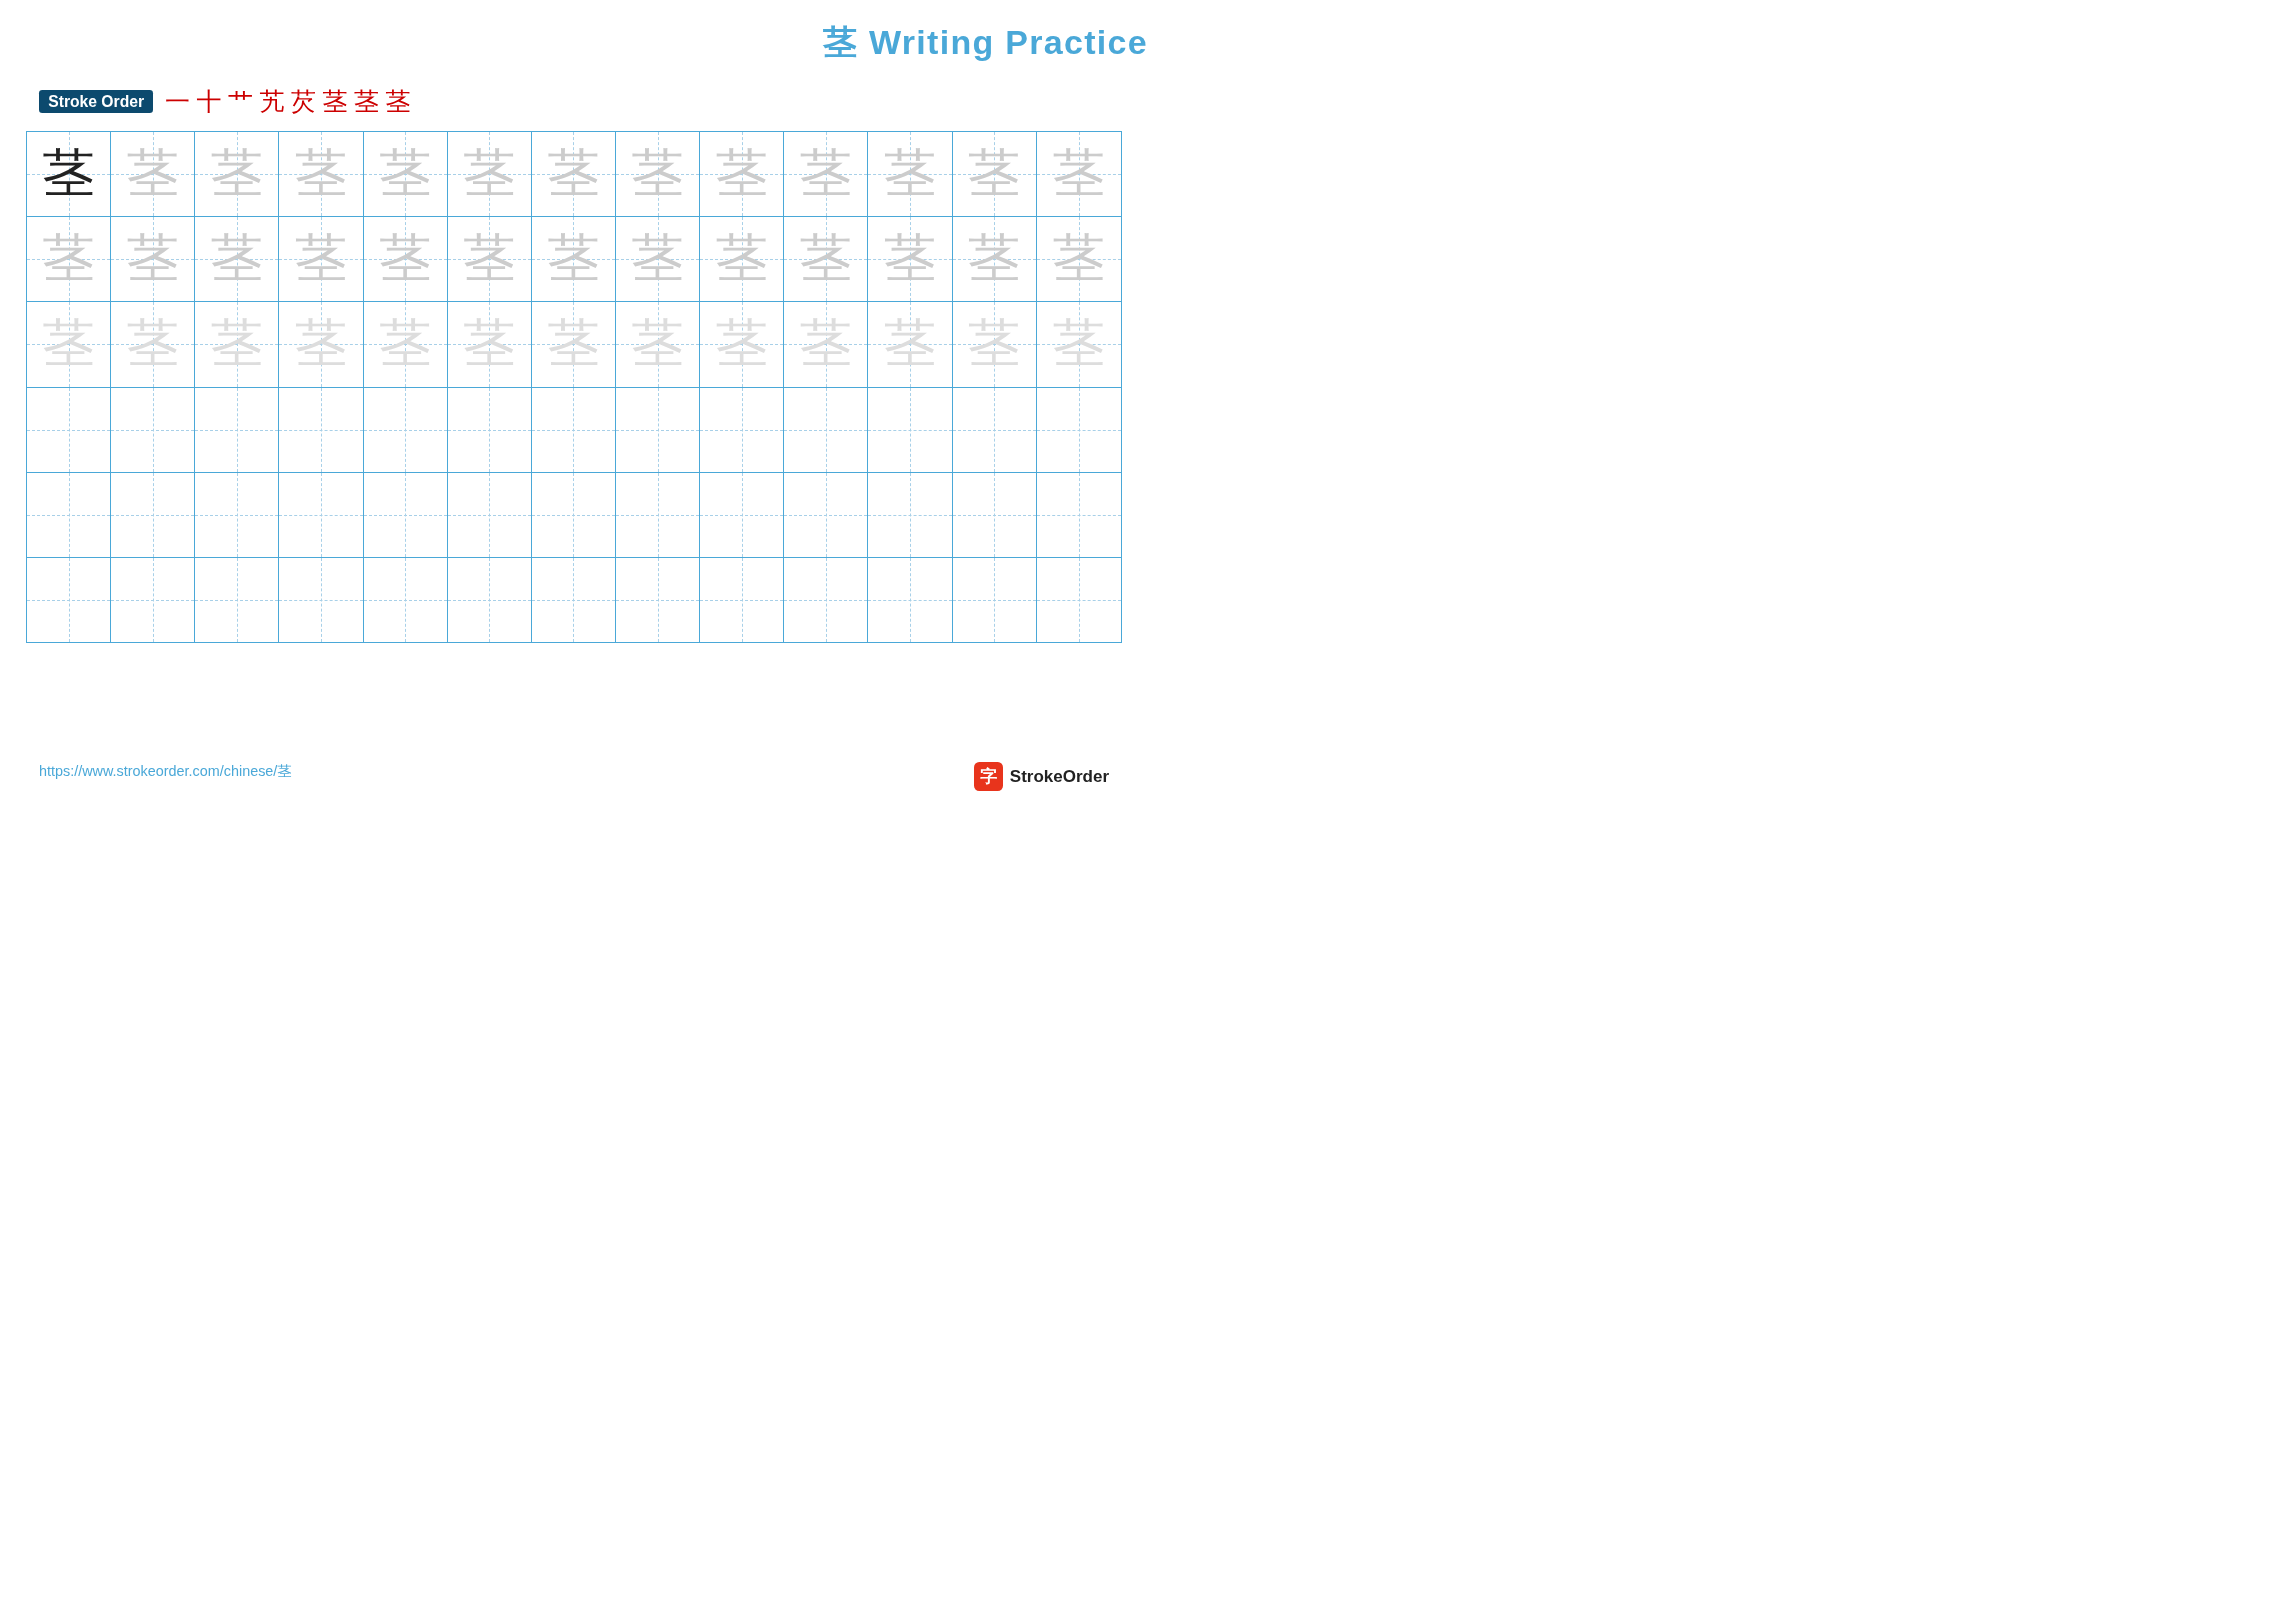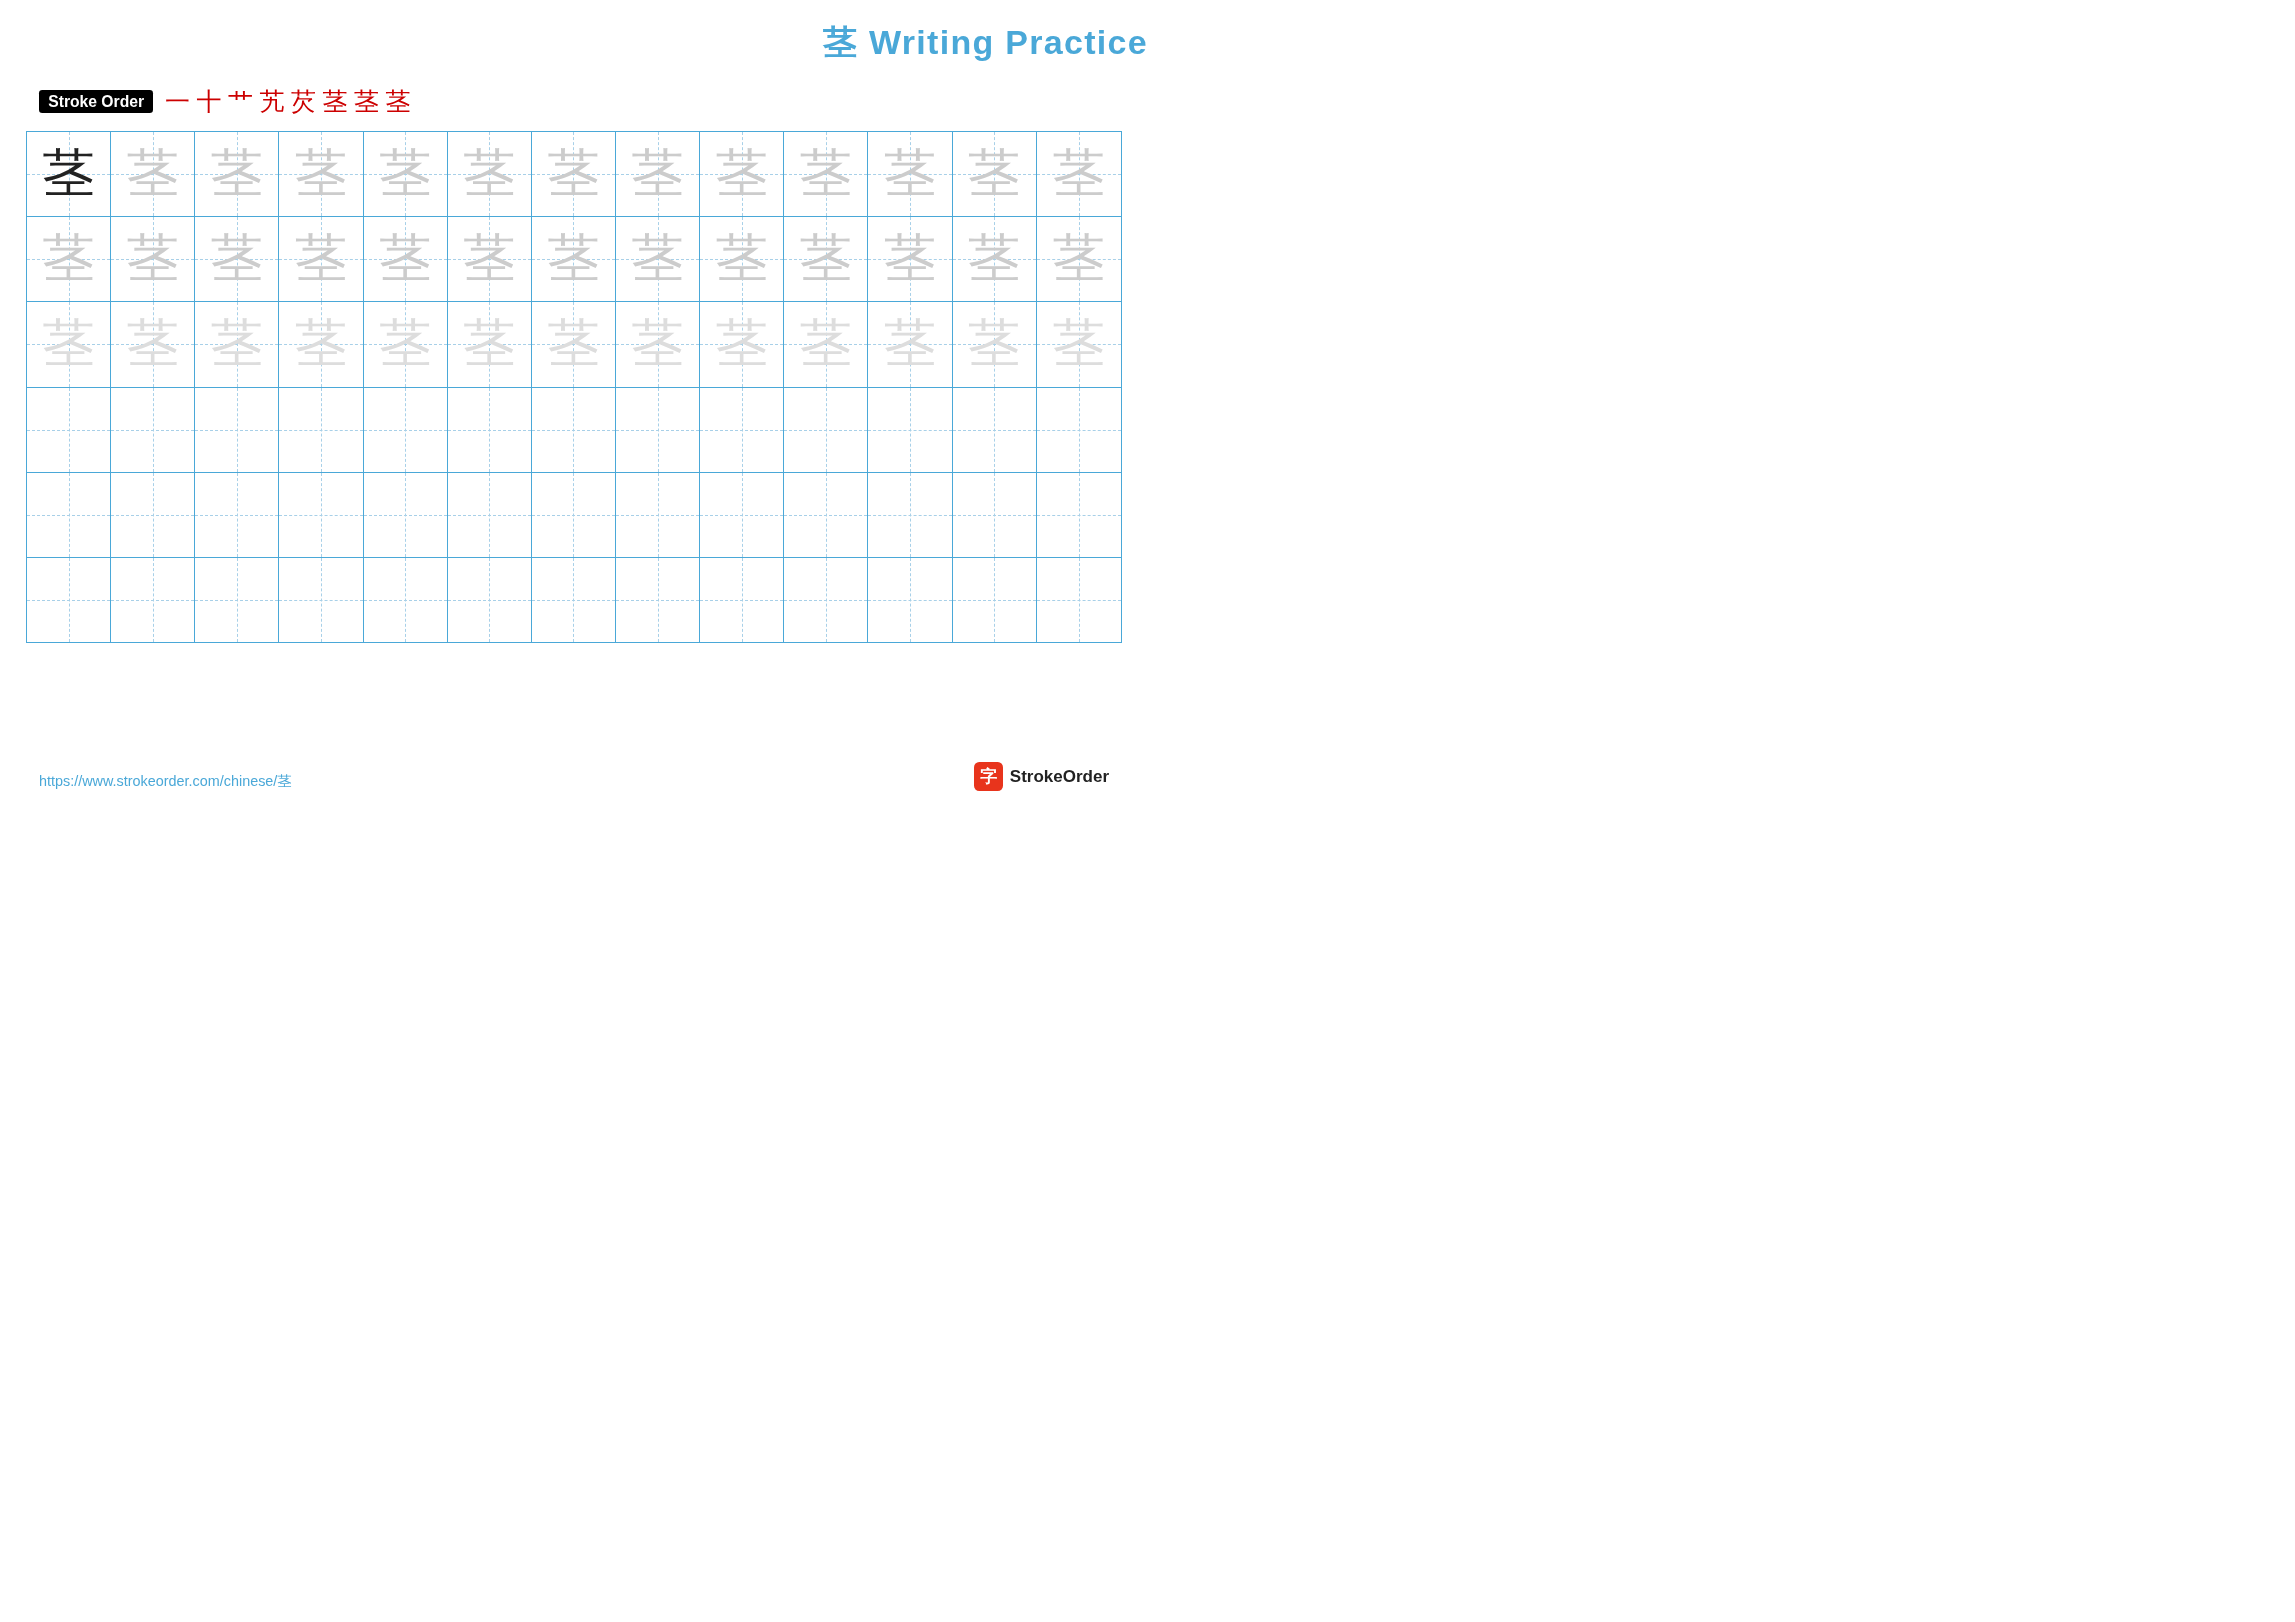--- a/index.html
+++ b/index.html
@@ -23,21 +23,21 @@
 
     .stroke-order-row {
       display: flex;
       align-items: center;
       padding: 6.5px 39px 13px 39px;
       gap: 11.8px;
       font-size: 25px;
     }
 
     .stroke-order-badge {
-      background: #000000;
+      background: #0c4a6e;
       color: white;
       padding: 2.6px 9.2px;
       border-radius: 3.3px;
       font-size: 15.7px;
       font-weight: bold;
       white-space: nowrap;
     }
 
     .stroke-chars {
       display: flex;
@@ -123,21 +123,21 @@
       color: #dddddd;
     }
 
     .footer {
       position: absolute;
       bottom: 19.6px;
       left: 0;
       right: 0;
       display: flex;
       justify-content: space-between;
-      align-items: flex-end;
+      align-items: flex-start;
       padding: 0 39px;
     }
 
     .footer-url {
       color: #4aa8d8;
       font-size: 14.4px;
     }
 
     .footer-logo {
       display: flex;

